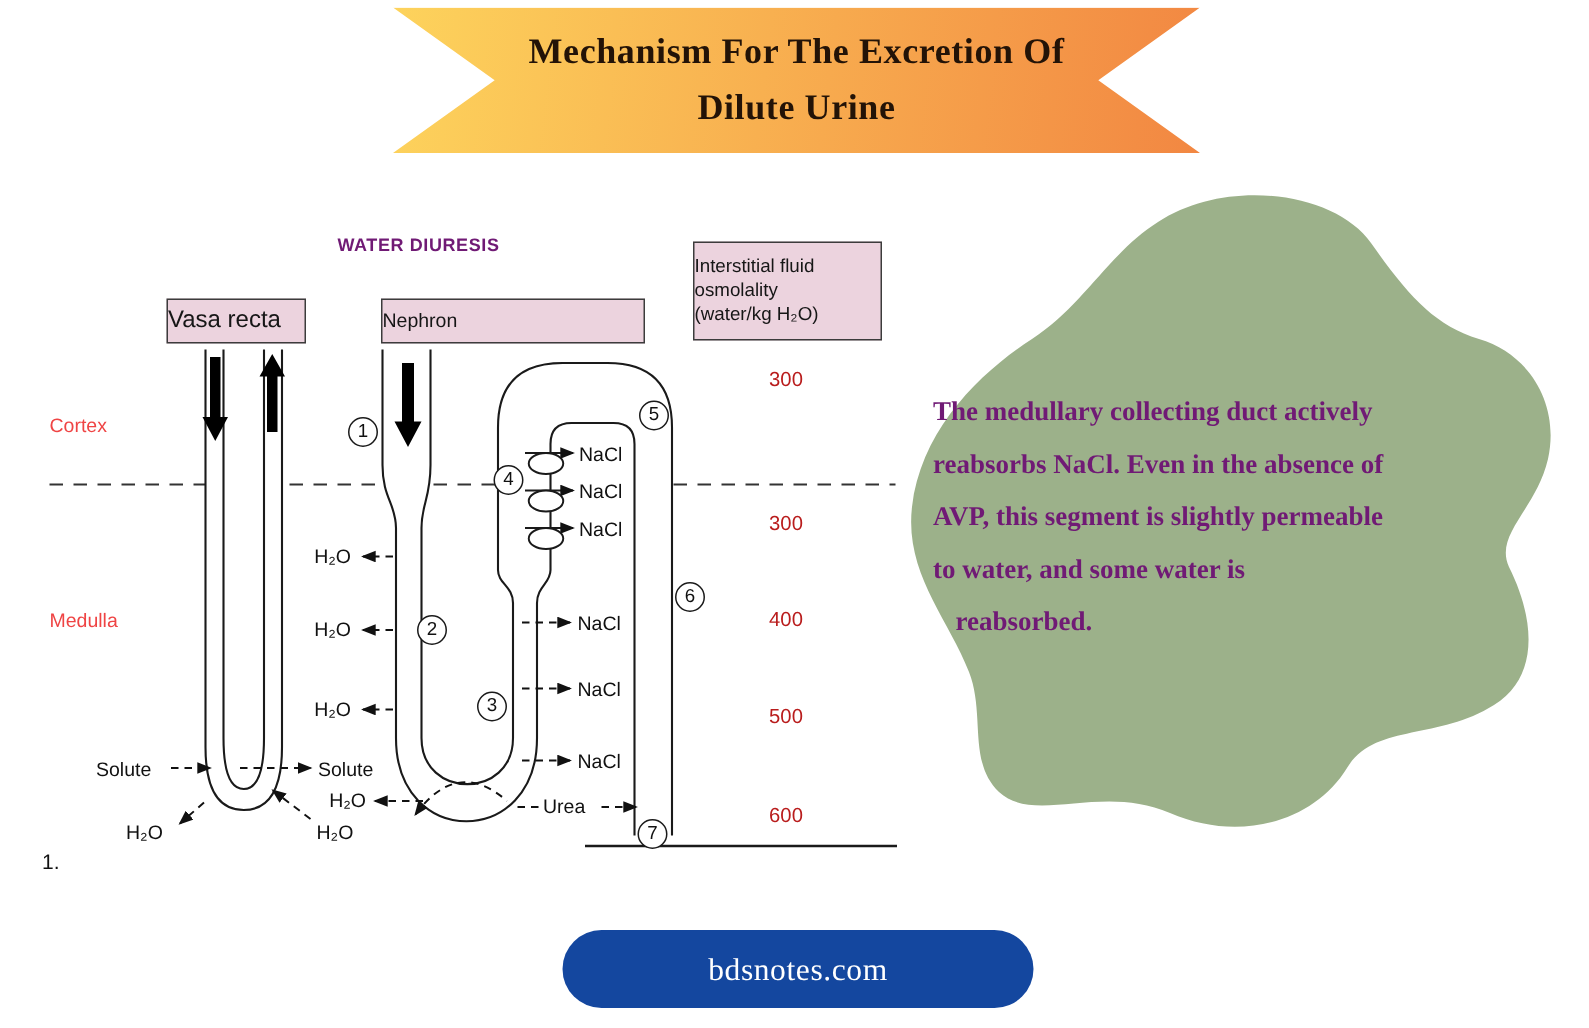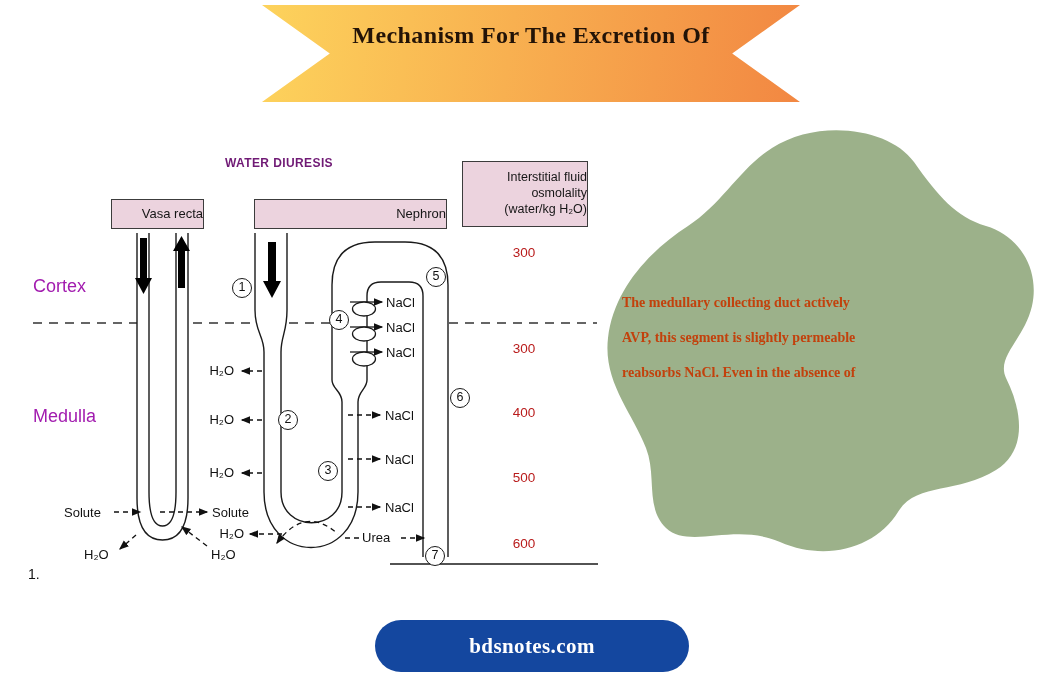--- a/index.html
+++ b/index.html
@@ -15,49 +15,50 @@
   #stage{position:absolute;left:0;top:0;width:1059px;height:685px;}
   .abs{position:absolute;}
   
   .banner{left:262px;top:5px;width:538px;height:97px;
     background:linear-gradient(97deg,var(--banner-gradient-start),var(--banner-gradient-end));
     clip-path:polygon(0% 0%,100% 0%,87.4% 50%,100% 100%,0% 100%,12.6% 50%);
     text-align:center;padding-top:12px;}
   .banner .t1,.banner .t2{font-family:"Liberation Serif",serif;font-weight:700;
     font-size:24px;line-height:37px;color:#231307;letter-spacing:.4px;}
   
-  .dlabel{font-size:18px;color:#a21caf;white-space:nowrap;}
+  .dlabel{font-size:13px;color:#ef4444;white-space:nowrap;}
   .heading{left:216px;top:156px;width:126px;text-align:center;font-size:12px;
     font-weight:700;letter-spacing:.4px;color:#701a75;}
-  .pinkbox{background:var(--label-box-bg);border:1.5px solid #3c3c3c;text-align:right;
+  .pinkbox{background:var(--label-box-bg);border:1.5px solid #3c3c3c;text-align:left;
     color:#161616;}
-  .box-vasa{left:111px;top:199px;width:93px;height:30px;line-height:27px;font-size:13px;}
-  .box-neph{left:254px;top:199px;width:193px;height:30px;line-height:27px;font-size:13px;}
+  .box-vasa{left:111px;top:199px;width:93px;height:30px;line-height:27px;font-size:16px;}
+  .box-neph{left:254px;top:199px;width:176px;height:30px;line-height:27px;font-size:13px;}
   .box-scale{left:462px;top:161px;width:126px;height:66px;font-size:12.5px;
     line-height:16px;padding-top:7px;}
   .scaleval{left:500px;width:48px;text-align:center;font-size:13.5px;color:#b91c1c;}
   .circ{width:20px;height:20px;border:1.4px solid #1a1a1a;border-radius:50%;
     background:#fff;text-align:center;line-height:17px;font-size:12.5px;color:#111;z-index:5;}
   .mol{font-size:13px;color:#111;white-space:nowrap;z-index:4;text-align:right;}
   .note-text{left:622px;top:257px;width:414px;font-family:"Liberation Serif",serif;
-    font-weight:700;font-size:14px;line-height:35px;color:#c2410c;z-index:4;margin-top:28px;}
+    font-weight:700;font-size:18px;line-height:35px;color:#701a75;z-index:4;}
   .note-text .indent{padding-left:15px;}
   .footnote{left:28px;top:566px;font-size:14px;color:#111;}
   .sitebtn{left:375px;top:620px;width:314px;height:52px;background:var(--button-bg);
     border-radius:26px;text-align:center;line-height:52px;font-family:"Liberation Serif",serif;
-    font-weight:700;font-size:21px;color:#ffffff;letter-spacing:.4px;cursor:pointer;z-index:6;}
+    font-weight:400;font-size:21px;color:#ffffff;letter-spacing:.4px;cursor:pointer;z-index:6;}
   svg{position:absolute;left:0;top:0;}
 </style>
 </head>
 <body>
 
 <div id="stage">
 
   <div class="abs banner">
     <div class="t1">Mechanism For The Excretion Of</div>
+    <div class="t2">Dilute Urine</div>
   </div>
 
   <svg width="1059" height="685" viewBox="0 0 1059 685">
     <defs>
       <marker id="ah" orient="auto" markerWidth="9" markerHeight="8" refX="6.5" refY="3">
         <path d="M0,0 L7.5,3 L0,6 Z" fill="#111"></path>
       </marker>
       <marker id="ahr" orient="auto-start-reverse" markerWidth="9" markerHeight="8" refX="6.5" refY="3">
         <path d="M0,0 L7.5,3 L0,6 Z" fill="#111"></path>
       </marker>
@@ -160,19 +161,21 @@
   <div class="abs mol" style="left:211px;top:547px">H₂O</div>
 
   <div class="abs mol" style="left:64px;top:505px">Solute</div>
   <div class="abs mol" style="left:212px;top:505px">Solute</div>
   <div class="abs mol" style="left:362px;top:530px;width:38px;text-align:left">Urea</div>
 
   <div class="abs footnote">1.</div>
 
   <div class="abs note-text">
     <div>The medullary collecting duct actively</div>
+    <div>reabsorbs NaCl. Even in the absence of</div>
     <div>AVP, this segment is slightly permeable</div>
-    <div>reabsorbs NaCl. Even in the absence of</div>
+    <div>to water, and some water is</div>
+    <div class="indent">reabsorbed.</div>
   </div>
 
   <div class="abs sitebtn">bdsnotes.com</div>
 
 </div>
 
 </body></html>

